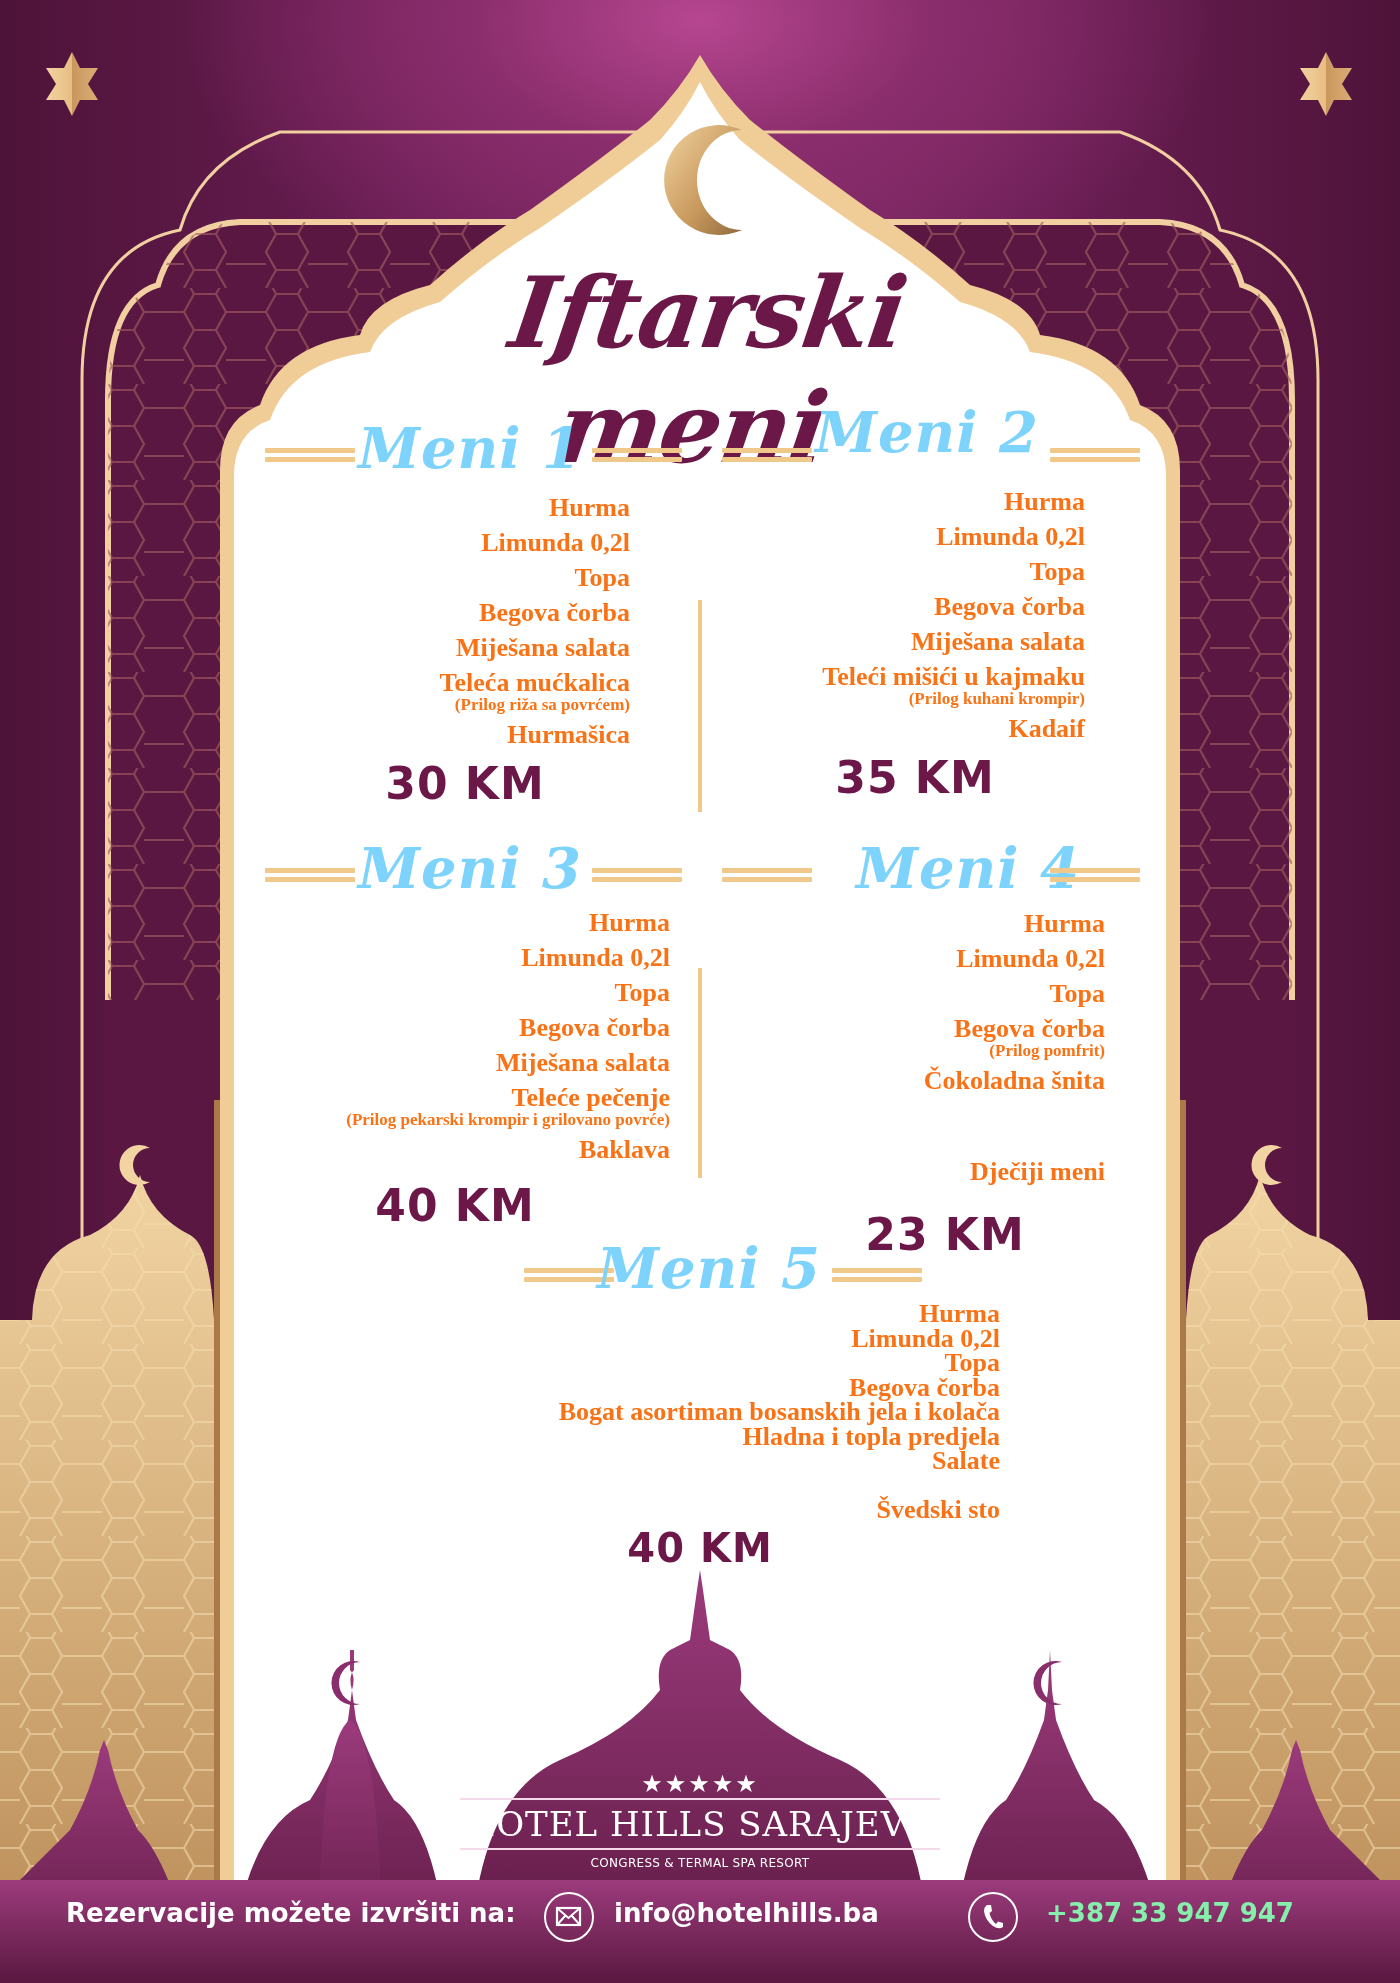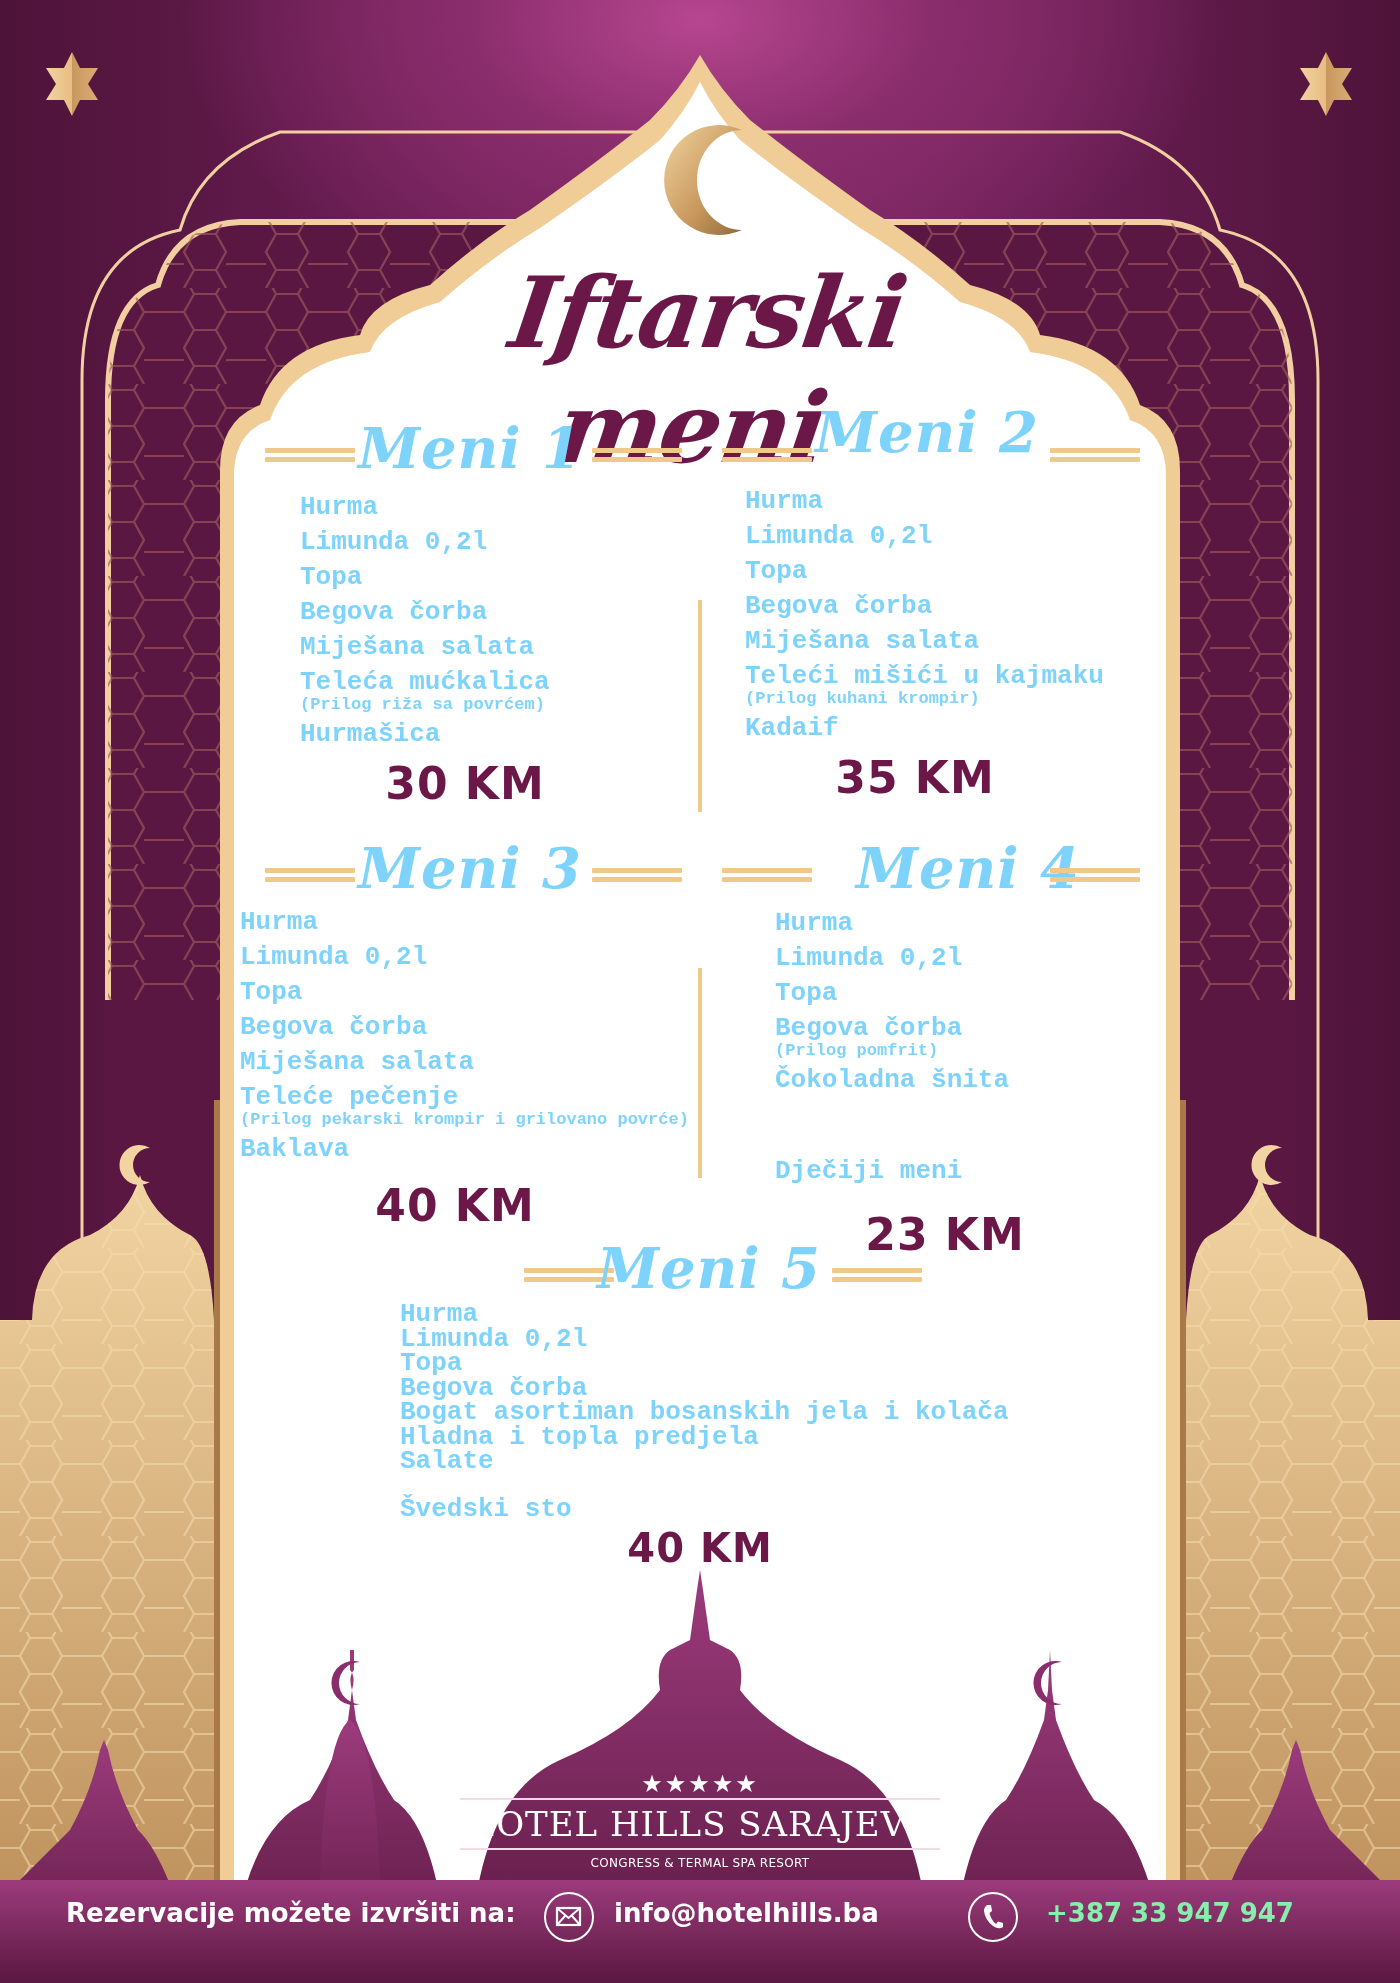--- a/index.html
+++ b/index.html
@@ -8,21 +8,21 @@
   .bg { position:absolute; inset:0;
     background: radial-gradient(ellipse 520px 300px at 700px 20px, #b64690 0%, #8a2d6c 45%, rgba(110,30,85,0) 100%),
                 linear-gradient(90deg, #4e1339 0%, #6e2058 35%, #7e2966 55%, #6a1e54 75%, #4e1339 100%); }
   .star6 { position:absolute; width:56px; height:64px; }
   svg.full { position:absolute; left:0; top:0; }
   .menu-title { position:absolute; font-family:"DejaVu Serif", serif; font-weight:bold; color:#7dd3fc;
     font-size:56px; font-style:italic; letter-spacing:1px; text-align:center; white-space:nowrap; }
   .rule { position:absolute; height:14px; }
   .rule::before, .rule::after { content:""; position:absolute; left:0; right:0; height:5px; background:#f0c98a; border-radius:1px; }
   .rule::before { top:0; } .rule::after { bottom:0; }
-  .items { position:absolute; text-align:left; color:#7dd3fc; font-family:Liberation Mono, monospace; font-weight:bold; }
+  .items { position:absolute; text-align:right; color:#f97316; font-family:Liberation Serif, serif; font-weight:bold; }
   .item { font-size:26px; line-height:35px; white-space:nowrap; }
   .note { font-size:17px; line-height:17px; margin-top:-4px; margin-bottom:4px; white-space:nowrap; font-weight:bold; }
   .price { position:absolute; color:#6b1848; font-family:"DejaVu Sans", sans-serif; font-weight:bold;
     font-size:44px; text-align:center; white-space:nowrap; letter-spacing:1px; }
   .vline { position:absolute; width:4px; background:#f0c98a; }
   .title-script { position:absolute; left:380px; top:255px; width:640px; text-align:center;
     font-family:"DejaVu Serif", serif; font-style:italic; font-weight:bold; font-size:98px; color:#6b1848;
     letter-spacing:-2px; transform:skewX(-8deg); }
   .logo { position:absolute; left:460px; top:1772px; width:480px; text-align:center; color:#fff; }
   .logo .stars { font-size:24px; letter-spacing:2px; line-height:24px; }

